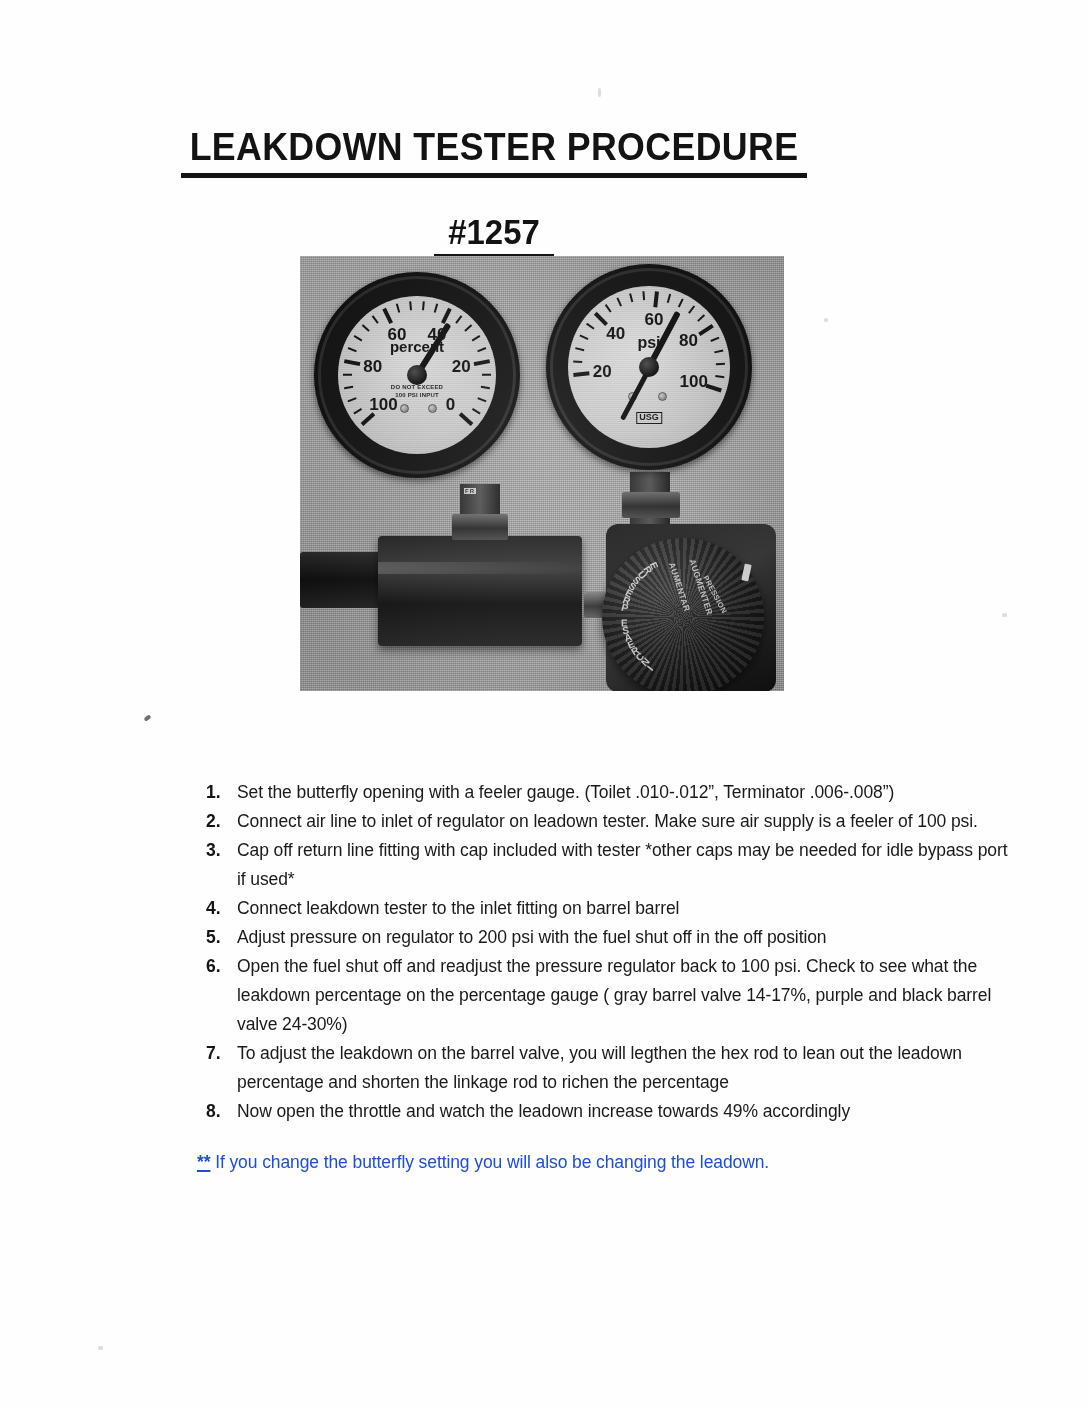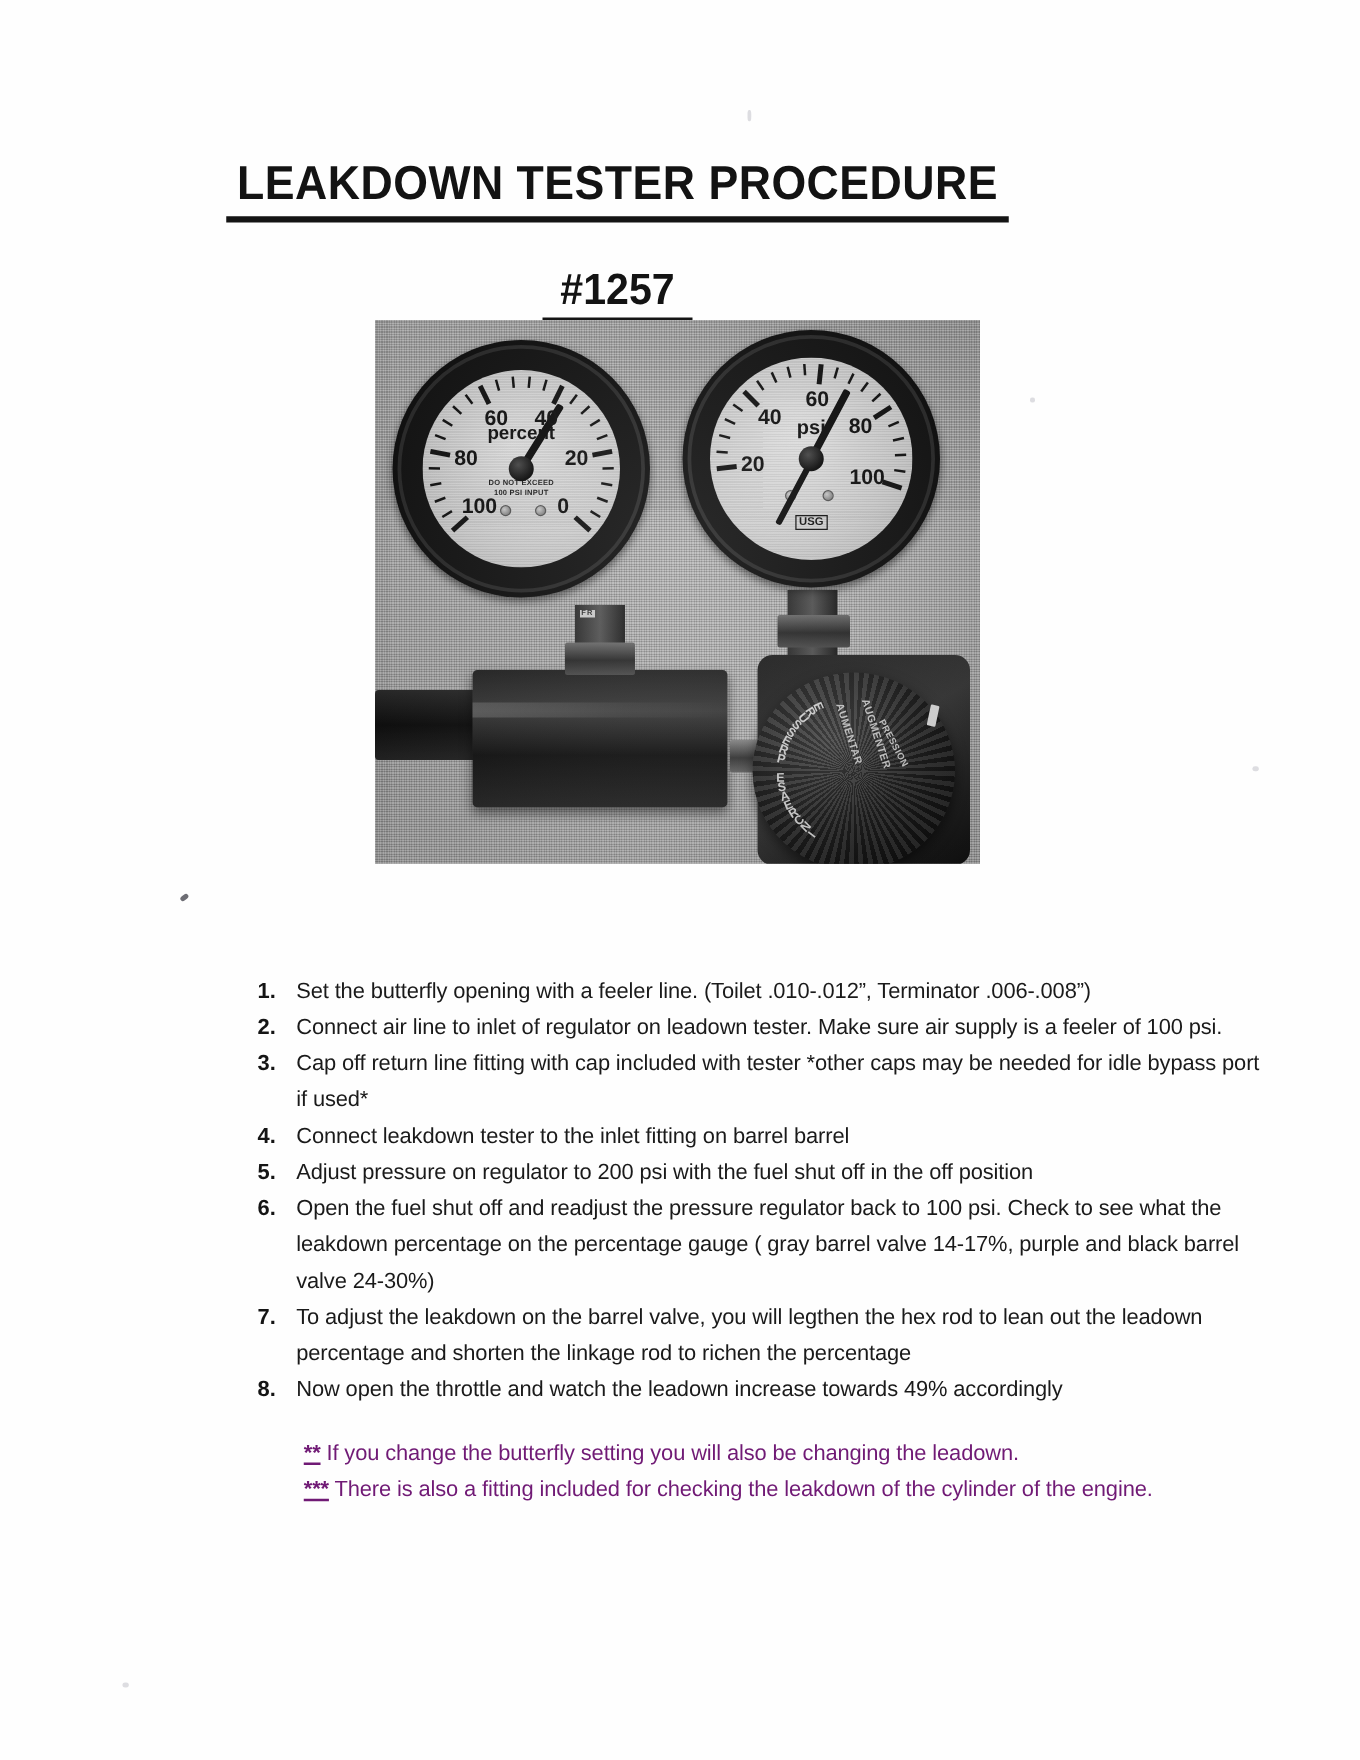--- a/index.html
+++ b/index.html
@@ -355,24 +355,23 @@
   
   .footnotes {
     position: absolute;
     left: 197px;
     top: 1148px;
     width: 790px;
   }
   .footnote {
     font-size: 17.5px;
     line-height: 29px;
-    color: #701a75;
+    color: #1d4ed8;
     font-family: "Liberation Sans", sans-serif;
     letter-spacing: -0.1px;
-    margin-left: 46px;
   }
   .fn-mark {
     text-decoration: underline;
     text-decoration-thickness: 2px;
     text-underline-offset: 2px;
     font-weight: 700;
   }
 
   
   .speck {
@@ -525,21 +524,21 @@
           <div class="gauge-num" style="left: 125.7px; top: 95.5238px;">100</div>
         </div>
     </div>
 
     <div class="photo-vignette"></div>
   </div>
 
   <ol class="instructions" id="instruction-list">
       <li class="step" style="list-style: none;">
         <div class="step-num">1.</div>
-        <div class="step-text">Set the butterfly opening with a feeler line. (Toilet .010-.012”, Terminator .006-.008”)</div>
+        <div class="step-text">Set the butterfly opening with a feeler gauge. (Toilet .010-.012”, Terminator .006-.008”)</div>
       </li>
       <li class="step" style="list-style: none;">
         <div class="step-num">2.</div>
         <div class="step-text">Connect air line to inlet of regulator on leadown tester. Make sure air supply is a feeler of 100 psi.</div>
       </li>
       <li class="step" style="list-style: none;">
         <div class="step-num">3.</div>
         <div class="step-text">Cap off return line fitting with cap included with tester *other caps may be needed for idle bypass port if used*</div>
       </li>
       <li class="step" style="list-style: none;">
@@ -559,21 +558,20 @@
         <div class="step-text">To adjust the leakdown on the barrel valve, you will legthen the hex rod to lean out the leadown percentage and shorten the linkage rod to richen the percentage</div>
       </li>
       <li class="step" style="list-style: none;">
         <div class="step-num">8.</div>
         <div class="step-text">Now open the throttle and watch the leadown increase towards 49% accordingly</div>
       </li>
     </ol>
 
   <div class="footnotes" id="footnote-block">
       <div class="footnote"><span class="fn-mark">**</span><span> If you change the butterfly setting you will also be changing the leadown.</span></div>
-      <div class="footnote"><span class="fn-mark">***</span><span> There is also a fitting included for checking the leakdown of the cylinder of the engine.</span></div>
     </div>
 
   <div class="speck" style="left:144px; top:716px; width:7px; height:4px; transform:rotate(-38deg);"></div>
   <div class="speck speck-faint" style="left:1002px; top:613px; width:5px; height:4px;"></div>
   <div class="speck speck-faint" style="left:98px; top:1346px; width:5px; height:4px;"></div>
   <div class="speck speck-faint" style="left:824px; top:318px; width:4px; height:4px;"></div>
   <div class="speck speck-faint" style="left:598px; top:88px; width:3px; height:9px;"></div>
 
 </div>
 

